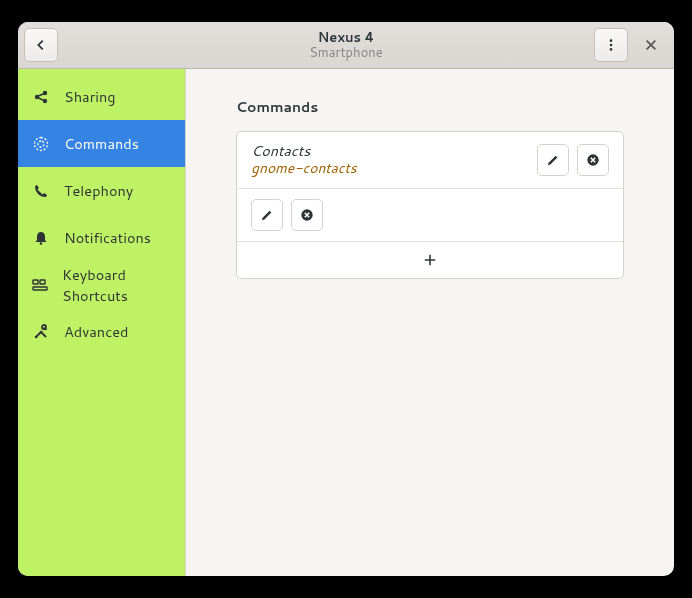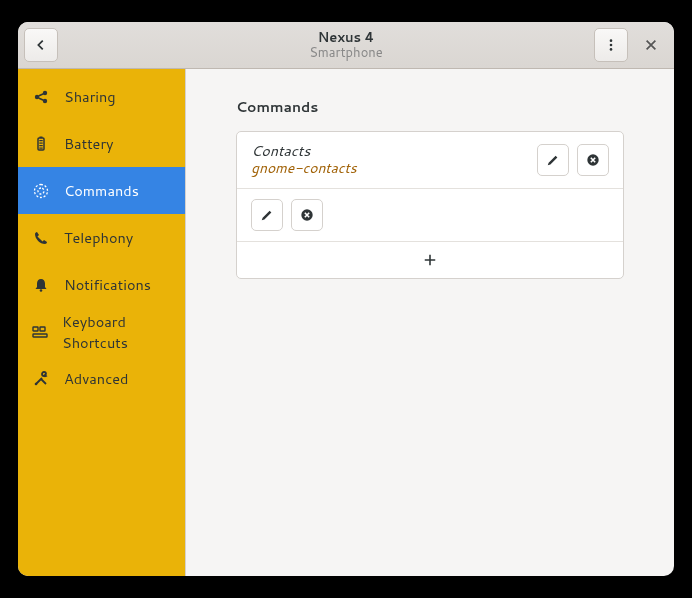--- a/index.html
+++ b/index.html
@@ -72,21 +72,21 @@
   color: #555;
 }
 .hb-right { margin-left: auto; }
 .body {
   flex: 1;
   display: flex;
   min-height: 0;
 }
 .sidebar {
   width: 168px;
-  background: #eab308;
+  background: #bef264;
   border-right: 1px solid #d5d1cd;
   padding-top: 4px;
 }
 .sb-item {
   display: flex;
   align-items: center;
   height: 47px;
   padding: 0 14px;
   gap: 14px;
   font-size: 14.5px;
@@ -201,33 +201,20 @@
       <div class="sb-item">
         <span class="icon">
           <svg width="16" height="16" viewBox="0 0 16 16">
               <circle cx="4" cy="8" r="2.2" fill="currentColor"></circle>
               <circle cx="12" cy="4" r="2.2" fill="currentColor"></circle>
               <circle cx="12" cy="12" r="2.2" fill="currentColor"></circle>
               <path d="M5.5 7 L10.5 4.7 M5.5 9 L10.5 11.3" stroke="currentColor" stroke-width="1.6"></path>
             </svg>
         </span>
         <span>Sharing</span>
-      </div>
-      <div class="sb-item">
-        <span class="icon">
-          <svg width="16" height="16" viewBox="0 0 16 16">
-              <rect x="5" y="2" width="6" height="12" rx="1" fill="none" stroke="currentColor" stroke-width="1.5"></rect>
-              <rect x="6.5" y="0.5" width="3" height="1.5" fill="currentColor"></rect>
-              <rect x="6.3" y="4" width="3.4" height="1.2" fill="currentColor"></rect>
-              <rect x="6.3" y="6.5" width="3.4" height="1.2" fill="currentColor"></rect>
-              <rect x="6.3" y="9" width="3.4" height="1.2" fill="currentColor"></rect>
-              <rect x="6.3" y="11.5" width="3.4" height="1.2" fill="currentColor"></rect>
-            </svg>
-        </span>
-        <span>Battery</span>
       </div>
       <div class="sb-item selected">
         <span class="icon">
           <svg width="16" height="16" viewBox="0 0 16 16">
               <path d="M8 1.5a6.5 6.5 0 0 1 0 13A6.5 6.5 0 0 1 8 1.5z M8 5a3 3 0 1 0 0 6 3 3 0 0 0 0-6z" fill="none" stroke="currentColor" stroke-width="1.3" stroke-dasharray="2 1.8"></path>
             </svg>
         </span>
         <span>Commands</span>
       </div>
       <div class="sb-item">

